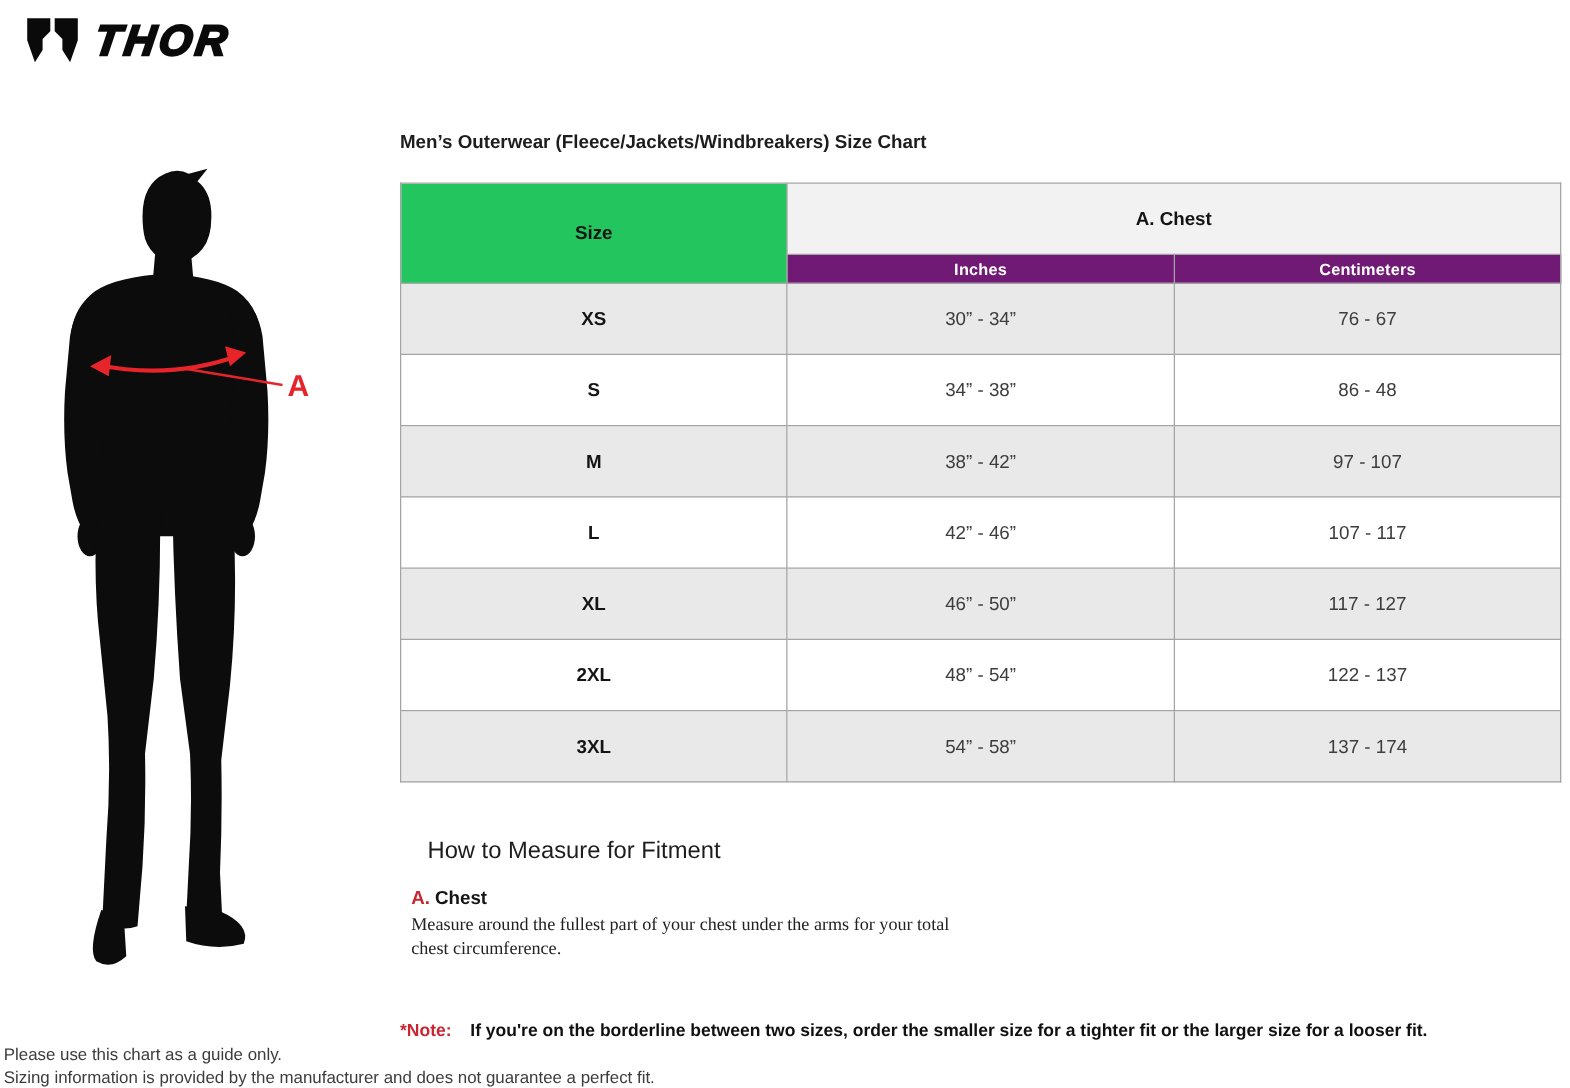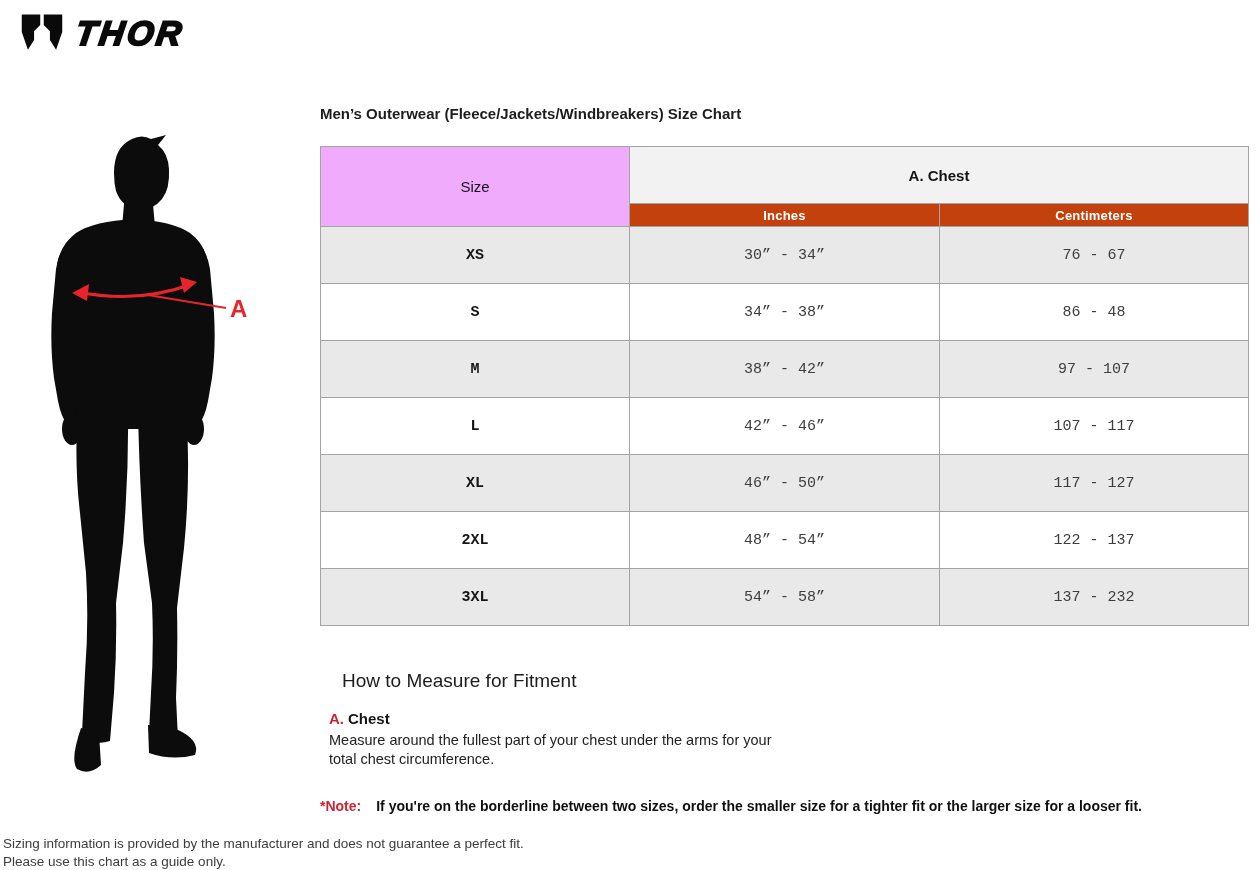--- a/index.html
+++ b/index.html
@@ -44,53 +44,53 @@
     width: 928px;
     border-collapse: collapse;
     table-layout: fixed;
   }
   .size-chart th, .size-chart td {
     border: 1px solid #a4a4a4;
     text-align: center;
     vertical-align: middle;
   }
   .size-chart th.size-head {
-    background: #f0abfc;
-    font-size: 15px; font-weight: normal; color: #141414;
+    background: #22c55e;
+    font-size: 15px; font-weight: bold; color: #141414;
   }
   .size-chart th.group-head {
     background: #f2f2f2;
     height: 57px;
     font-size: 15px; font-weight: bold; color: #141414;
   }
   .size-chart tr.units-row th {
-    background: #c2410c;
+    background: #701a75;
     color: #ffffff;
     height: 23px;
     font-size: 13px; font-weight: bold;
     letter-spacing: 0.2px;
   }
-  .size-chart tbody td { height: 57px; font-size: 15px; color: #3d3d3d; font-family: Liberation Mono, monospace; }
+  .size-chart tbody td { height: 57px; font-size: 15px; color: #3d3d3d; }
   .size-chart tbody td.size-cell { font-weight: bold; color: #141414; font-size: 15px; }
   .size-chart tbody tr:nth-child(odd)  { background: #e9e9e9; }
   .size-chart tbody tr:nth-child(even) { background: #ffffff; }
 
   .howto-heading {
     position: absolute; left: 320px; top: 670px;
     font-size: 19px; font-weight: normal; color: #1d1d1d; margin-left: 22px;
   }
   .measure-item { position: absolute; left: 329px; top: 710px; width: 445px; }
   .measure-label { font-size: 15px; font-weight: bold; color: #141414; }
   .measure-label .red { color: #c82630; margin-right: 4px; }
   .measure-desc {
     margin-top: 4px;
-    font-size: 14.5px; color: #222222; line-height: 19px;
+    font-size: 14.5px; color: #222222; line-height: 19px; font-family: Liberation Serif, serif;
   }
   .note-line {
-    position: absolute; left: 320px; top: 798px;
+    position: absolute; left: 320px; top: 816px;
     font-size: 14px; font-weight: bold; color: #101010;
   }
   .note-line .note-label { color: #c82630; margin-right: 15px; }
 
   .disclaimer {
     position: absolute; left: 3px; top: 835px;
     font-size: 13.5px; color: #3c3c3c; line-height: 17.5px;
   }
 </style>
 </head>
@@ -191,34 +191,34 @@
       <td>117 - 127</td>
     </tr>
     <tr>
       <td class="size-cell">2XL</td>
       <td>48” - 54”</td>
       <td>122 - 137</td>
     </tr>
     <tr>
       <td class="size-cell">3XL</td>
       <td>54” - 58”</td>
-      <td>137 - 232</td>
+      <td>137 - 174</td>
     </tr>
   </tbody>
 </table>
 
 <div class="howto-heading">How to Measure for Fitment</div>
 
 <div class="measure-item">
   <div class="measure-label">
     <span class="red">A.</span><span>Chest</span>
   </div>
   <div class="measure-desc">Measure around the fullest part of your chest under the arms for your total chest circumference.</div>
 </div>
 
 <div class="note-line">
   <span class="note-label">*Note:</span><span>If you're on the borderline between two sizes, order the smaller size for a tighter fit or the larger size for a looser fit.</span>
 </div>
 
 <div class="disclaimer">
+  <div>Please use this chart as a guide only.</div>
   <div>Sizing information is provided by the manufacturer and does not guarantee a perfect fit.</div>
-  <div>Please use this chart as a guide only.</div>
 </div>
 
 </body></html>

